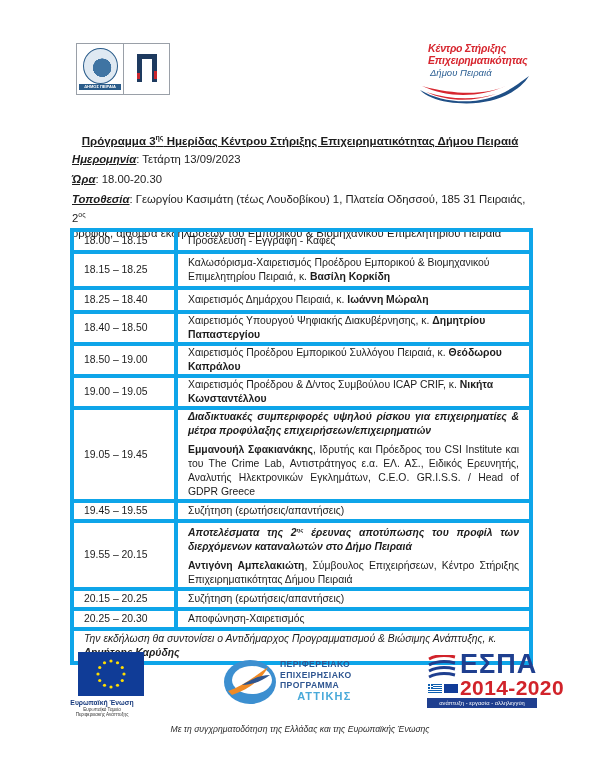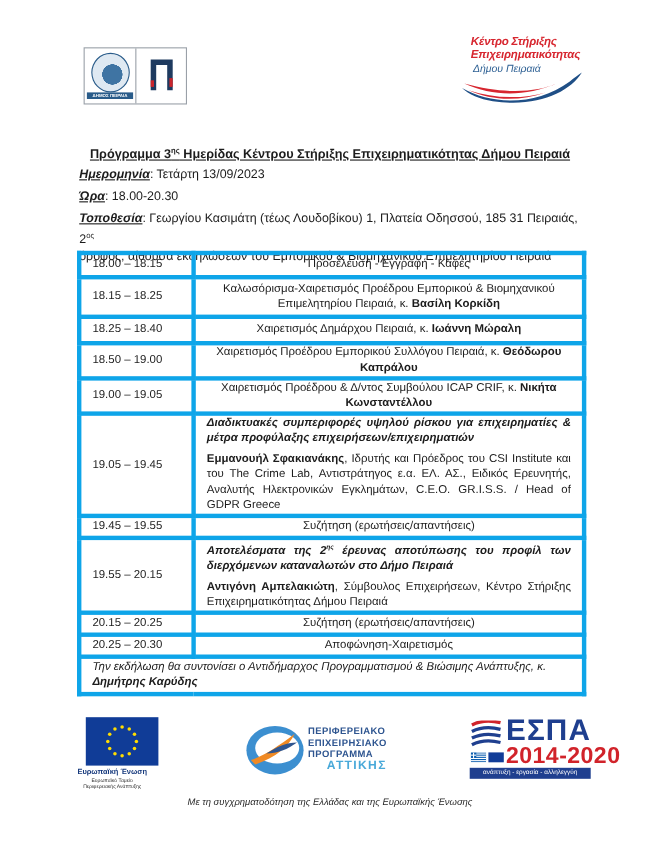--- a/index.html
+++ b/index.html
@@ -10,39 +10,39 @@
   
   .logo-left { left: 76px; top: 43px; width: 92px; height: 50px; border: 1px solid #9aa0a8; display: flex; }
   .logo-left .half { width: 46px; height: 50px; position: relative; }
   .logo-left .half + .half { border-left: 1px solid #9aa0a8; }
   .seal { position: absolute; left: 6px; top: 4px; width: 33px; height: 34px; border-radius: 50%;
           border: 1.5px solid #2a5c8a; background: radial-gradient(circle at 55% 55%, #3f74a3 0 35%, #dfe9f2 36%); }
   .seal-label { position: absolute; left: 2px; top: 40px; width: 42px; font-size: 4px; color: #fff; background: #2a5c8a;
                 text-align: center; line-height: 6px; font-weight: bold; }
   .pi { position: absolute; left: 12px; top: 9px; width: 22px; height: 30px; }
 
-  .kst-logo { left: 418px; top: 32px; width: 112px; height: 62px; text-align: right; }
+  .kst-logo { left: 418px; top: 42px; width: 112px; height: 62px; text-align: right; }
   .kst-l1, .kst-l2 { position: absolute; left: 10px; font-size: 10.5px; color: #d7262f; font-style: italic; font-weight: bold; white-space: nowrap; letter-spacing: -0.2px; }
   .kst-l1 { top: 0px; }
   .kst-l2 { top: 12px; }
   .kst-l3 { position: absolute; left: 12px; top: 25px; font-size: 9.5px; color: #2c5f93; font-style: italic; white-space: nowrap; }
   .kst-wave { position: absolute; left: 0; top: 30px; width: 112px; height: 34px; }
 
   
   .title { left: 0; width: 600px; top: 134px; text-align: center; font-size: 11.5px; font-weight: bold; text-decoration: underline; white-space: nowrap; }
   .title sup { font-size: 7px; }
   .meta { left: 72px; font-size: 11.3px; line-height: 15px; }
   .meta .lbl { font-weight: bold; text-decoration: underline; font-style: italic; }
   .meta sup { font-size: 7px; }
 
   
   .sched { left: 70px; top: 228px; width: 463px; border-collapse: collapse; font-size: 10.4px; }
   .sched td { border: 4px solid #0ea5e9; padding: 0 10px; vertical-align: middle; line-height: 14px; }
   .sched td.time { width: 80px; white-space: nowrap; }
-  .sched td.desc { text-align: center; }
+  .sched td.desc { text-align: left; }
   .sched td.desc.just { text-align: justify; }
   .sched b { font-weight: bold; }
   .sched .it { font-style: italic; font-weight: bold; }
   .sched .sp { height: 5px; }
   .note-cell { font-style: italic; }
   .note-cell b { font-style: italic; }
 
   
   .eu { left: 78px; top: 652px; width: 66px; height: 44px; background: #103c97; }
   .eu-stars { position: absolute; left: 0; top: 0; width: 66px; height: 44px; }
@@ -111,20 +111,24 @@
       <td class="time">18.00 – 18.15</td>
       <td class="desc">Προσέλευση  - Εγγραφή - Καφές</td>
     </tr>
     <tr style="height:36px;">
       <td class="time">18.15 – 18.25</td>
       <td class="desc"><span>Καλωσόρισμα-Χαιρετισμός Προέδρου Εμπορικού &amp; Βιομηχανικού Επιμελητηρίου Πειραιά, κ. </span><b>Βασίλη Κορκίδη</b></td>
     </tr>
     <tr style="height:24px;">
       <td class="time">18.25 – 18.40</td>
       <td class="desc"><span>Χαιρετισμός Δημάρχου Πειραιά, κ. </span><b>Ιωάννη Μώραλη</b></td>
+    </tr>
+    <tr style="height:24px;">
+      <td class="time">18.40 – 18.50</td>
+      <td class="desc"><span>Χαιρετισμός Υπουργού Ψηφιακής Διακυβέρνησης, κ. </span><b>Δημητρίου Παπαστεργίου</b></td>
     </tr>
     <tr style="height:24px;">
       <td class="time">18.50 – 19.00</td>
       <td class="desc"><span>Χαιρετισμός Προέδρου Εμπορικού Συλλόγου Πειραιά, κ. </span><b>Θεόδωρου Καπράλου</b></td>
     </tr>
     <tr style="height:24px;">
       <td class="time">19.00 – 19.05</td>
       <td class="desc"><span>Χαιρετισμός Προέδρου &amp; Δ/ντος Συμβούλου ICAP CRIF, κ. </span><b>Νικήτα Κωνσταντέλλου</b></td>
     </tr>
     <tr style="height:78px;">

